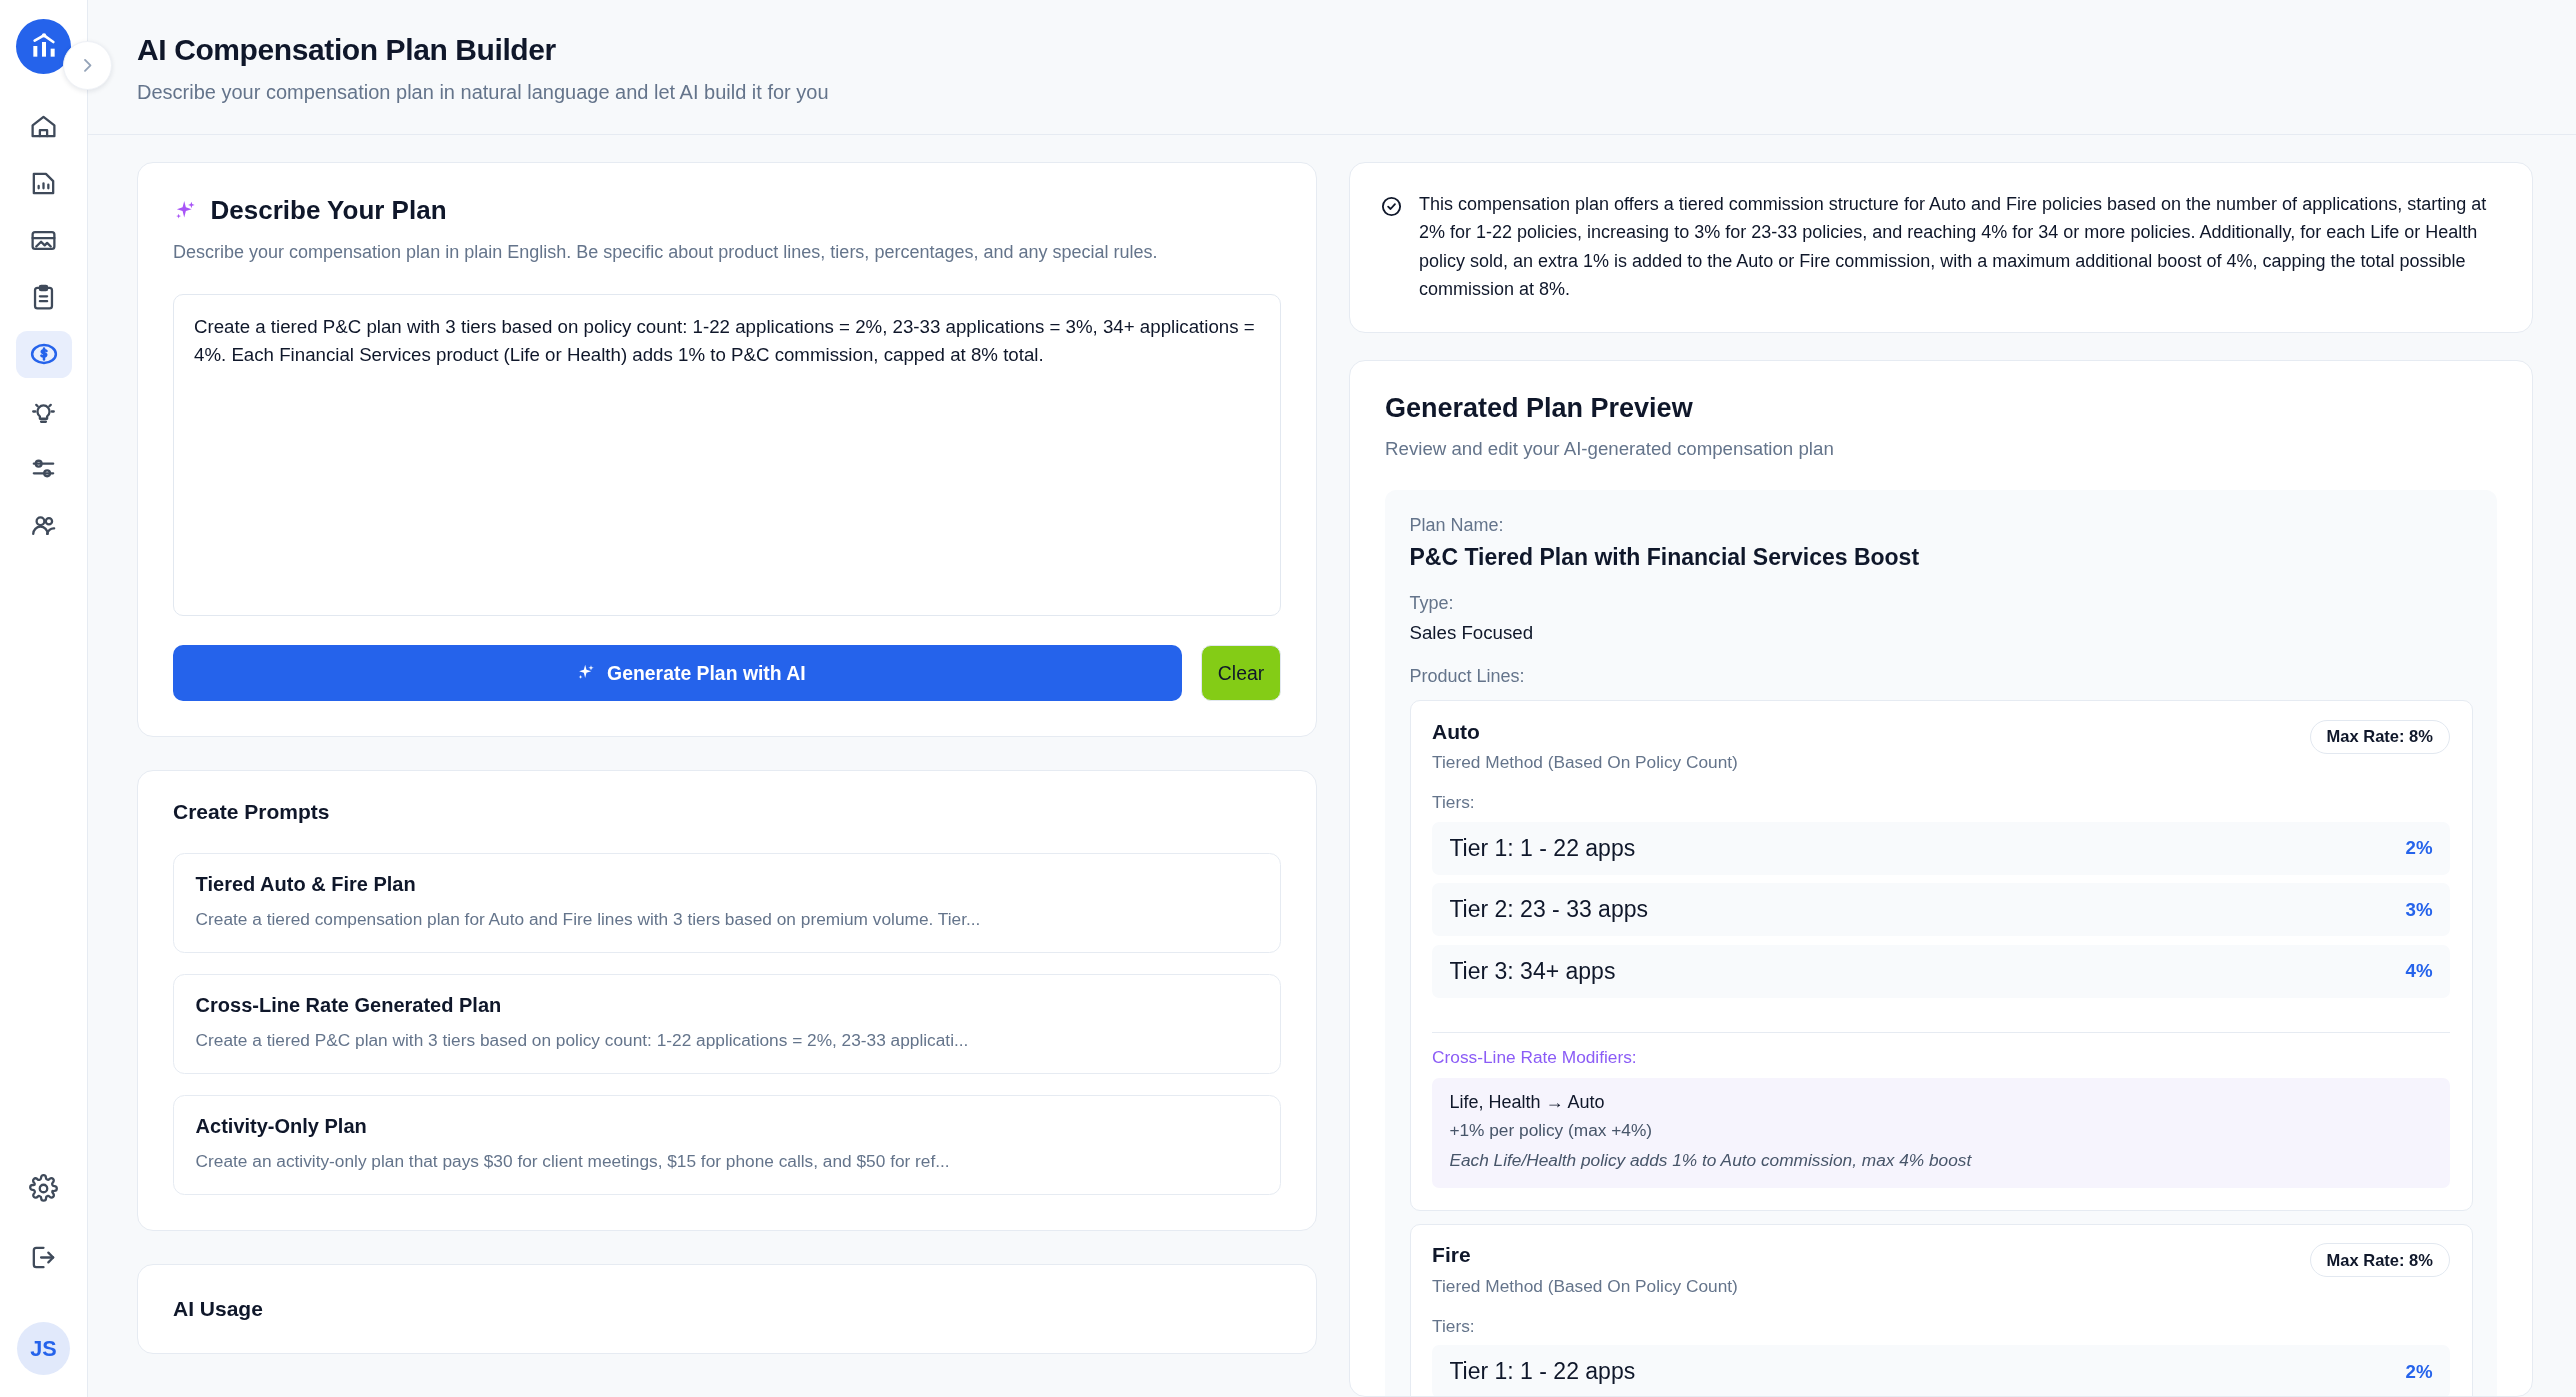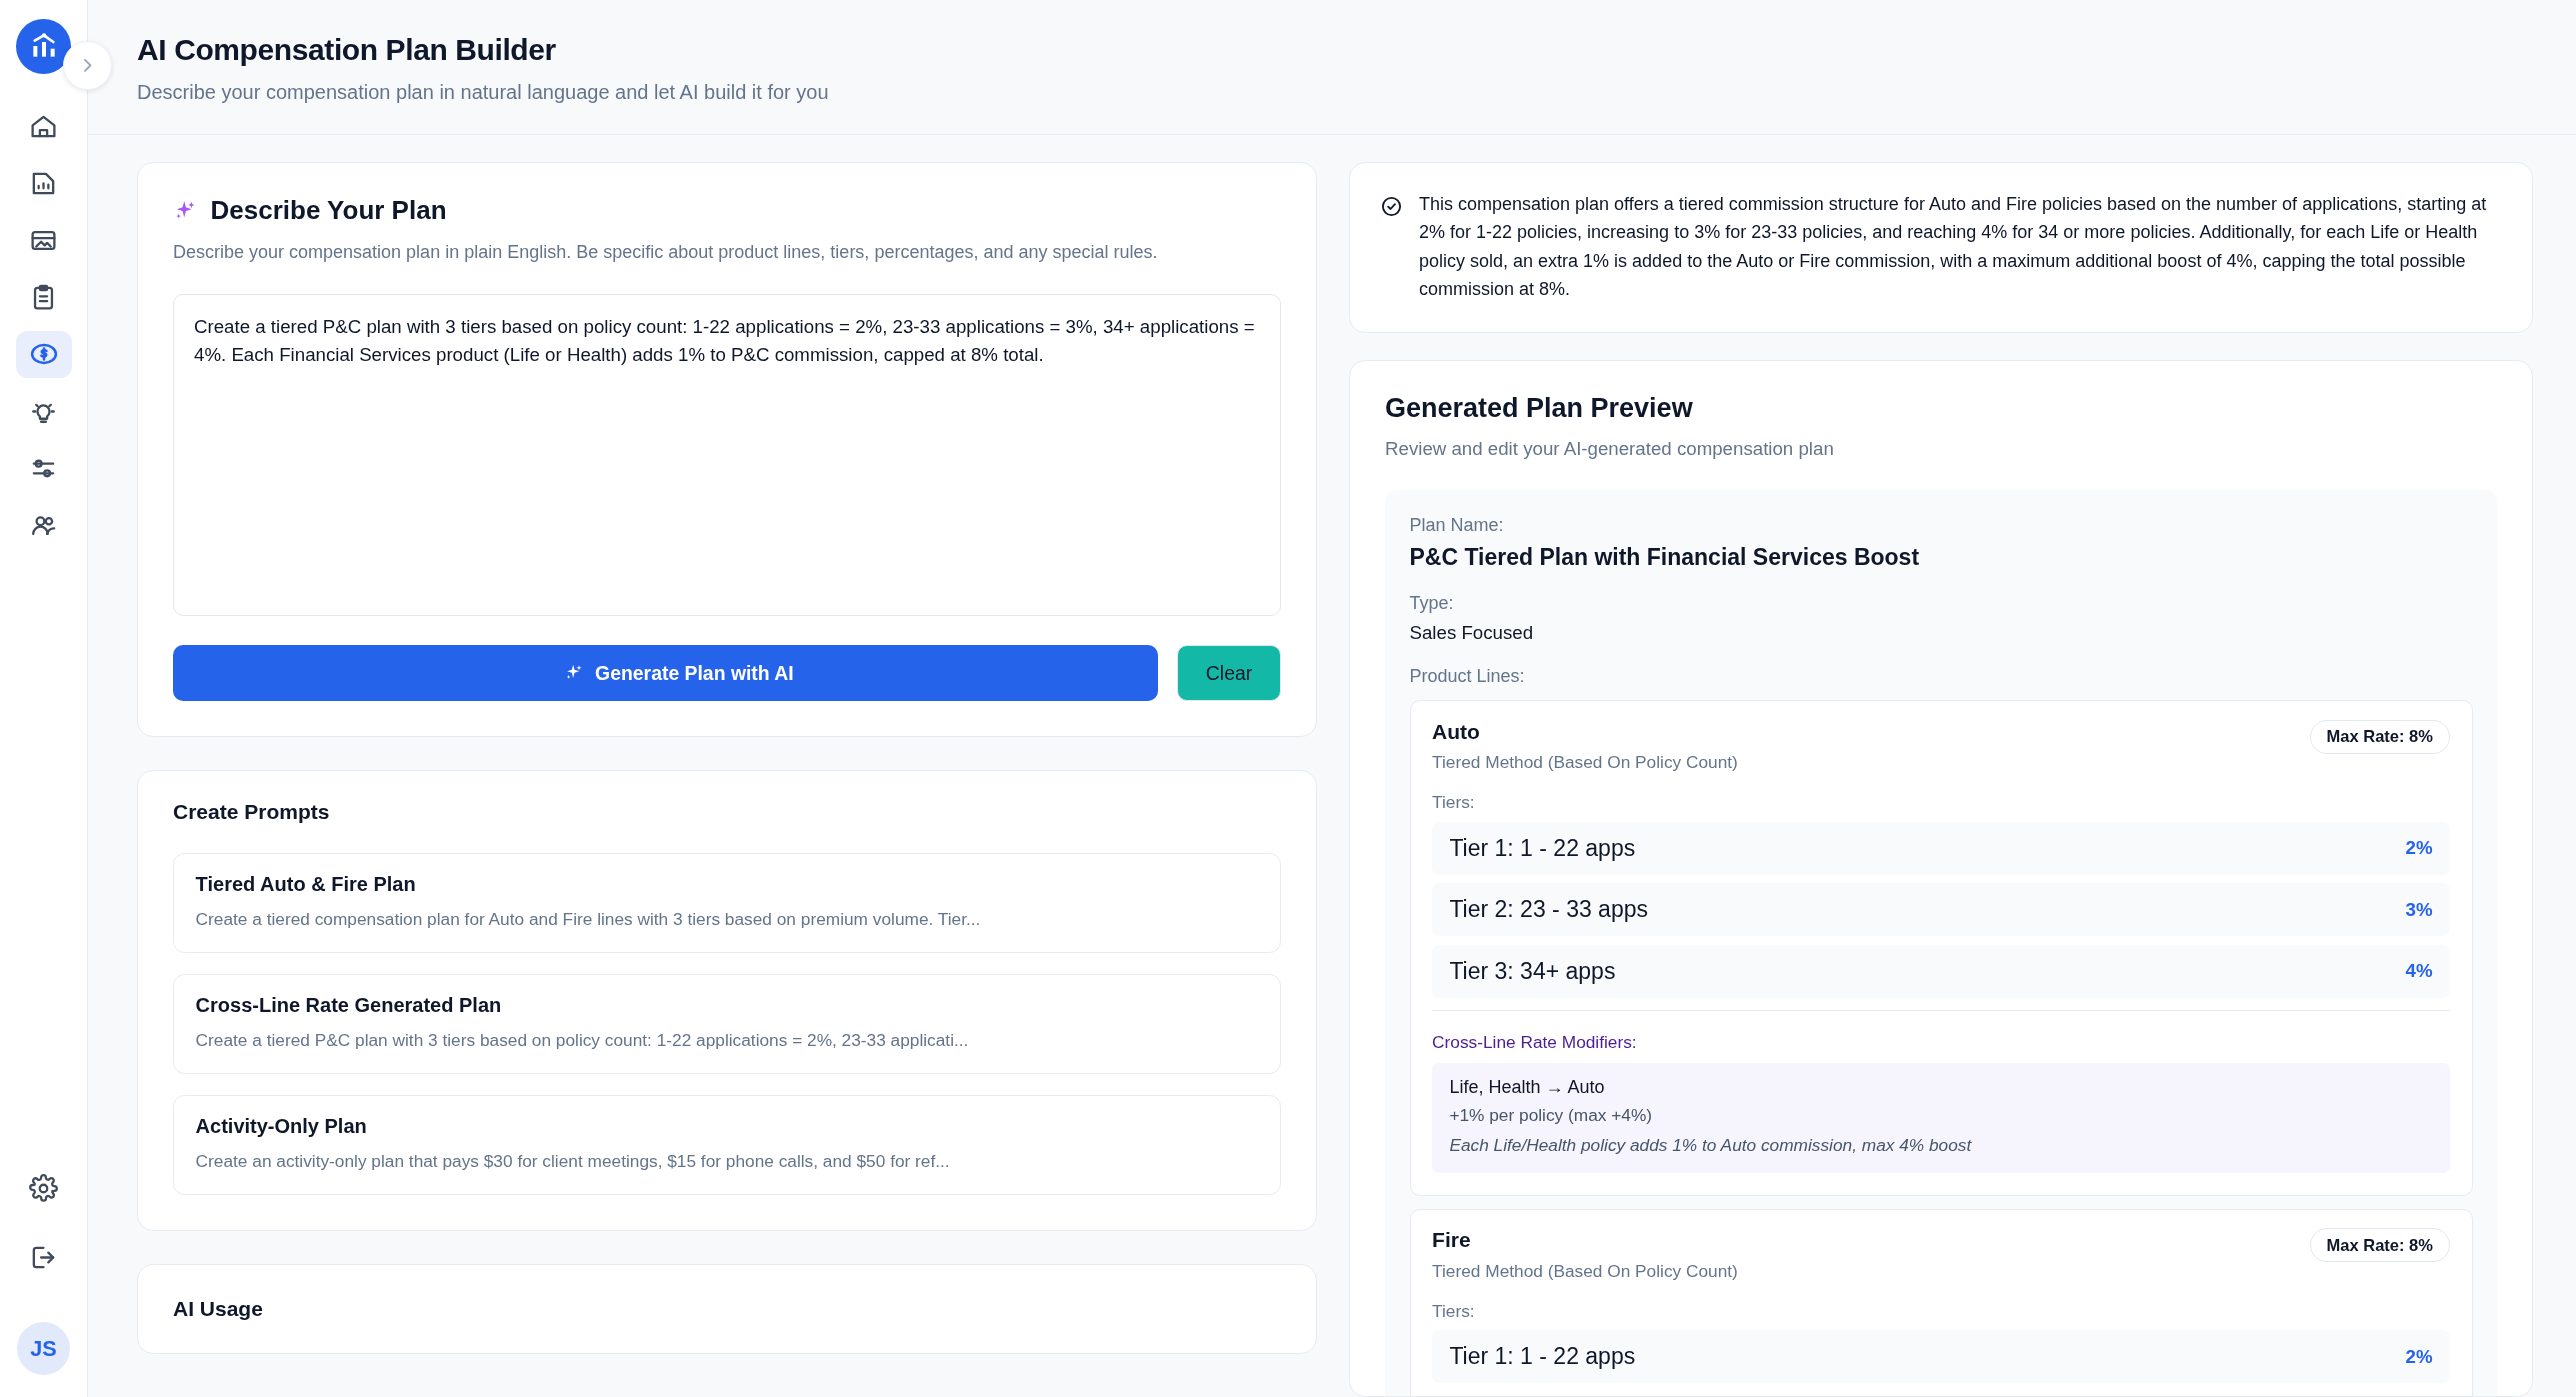--- a/index.html
+++ b/index.html
@@ -87,22 +87,22 @@
   }
   .btn-row { display: flex; gap: 18.7px; margin-top: 29px; }
   .btn-primary {
     flex: 1 1 auto; height: 56px; border-radius: 10px;
     background: #2563eb; color: #ffffff;
     font-size: 19.4px; font-weight: bold;
     display: flex; align-items: center; justify-content: center; gap: 11.5px;
     cursor: pointer; border: none; padding-left: 26px;
   }
   .btn-secondary {
-    width: 104px; height: 56px; border-radius: 10px;
-    background: #14b8a6; border: 1.4px solid #e2e8f0; color: #0f172a;
+    width: 80px; height: 56px; border-radius: 10px;
+    background: #84cc16; border: 1.4px solid #e2e8f0; color: #0f172a;
     font-size: 19.4px; display: flex; align-items: center; justify-content: center;
     cursor: pointer;
   }
 
   
   .examples-card { padding: 29px 35px 35px 35px; }
   .examples-title { font-size: 21px; font-weight: bold; color: #0f172a; }
   .example-list { margin-top: 29px; display: flex; flex-direction: column; gap: 21.6px; }
   .example-item {
     border: 1.4px solid #e6ebf2; border-radius: 11.5px;
@@ -148,21 +148,21 @@
   .tiers-label { font-size: 17.3px; color: #64748b; margin-top: 18.7px; }
   .tier-row {
     margin-top: 8.6px;
     background: #f8fafc; border-radius: 7.2px;
     padding: 13px 17.3px;
     display: flex; align-items: center; justify-content: space-between;
   }
   .tier-text { font-size: 23px; color: #0f172a; }
   .tier-rate { font-size: 18.7px; color: #2563eb; font-weight: bold; }
 
-  .modifiers-label { font-size: 17.3px; color: #4c1d95; margin-top: 12px; padding-top: 21px; border-top: 1.4px solid #e6ebf2; }
+  .modifiers-label { font-size: 17.3px; color: #8b5cf6; margin-top: 34px; padding-top: 14px; border-top: 1.4px solid #e6ebf2; }
   .modifier-box {
     margin-top: 10px; background: #f6f4fd; border-radius: 7.2px;
     padding: 14.4px 17.3px 17.3px 17.3px;
   }
   .mod-title { font-size: 18px; color: #0f172a; }
   .mod-rule { font-size: 17.3px; color: #475569; margin-top: 7.2px; }
   .mod-note { font-size: 17.3px; color: #475569; font-style: italic; margin-top: 8.6px; }
 
   svg { display: block; }
 </style>

